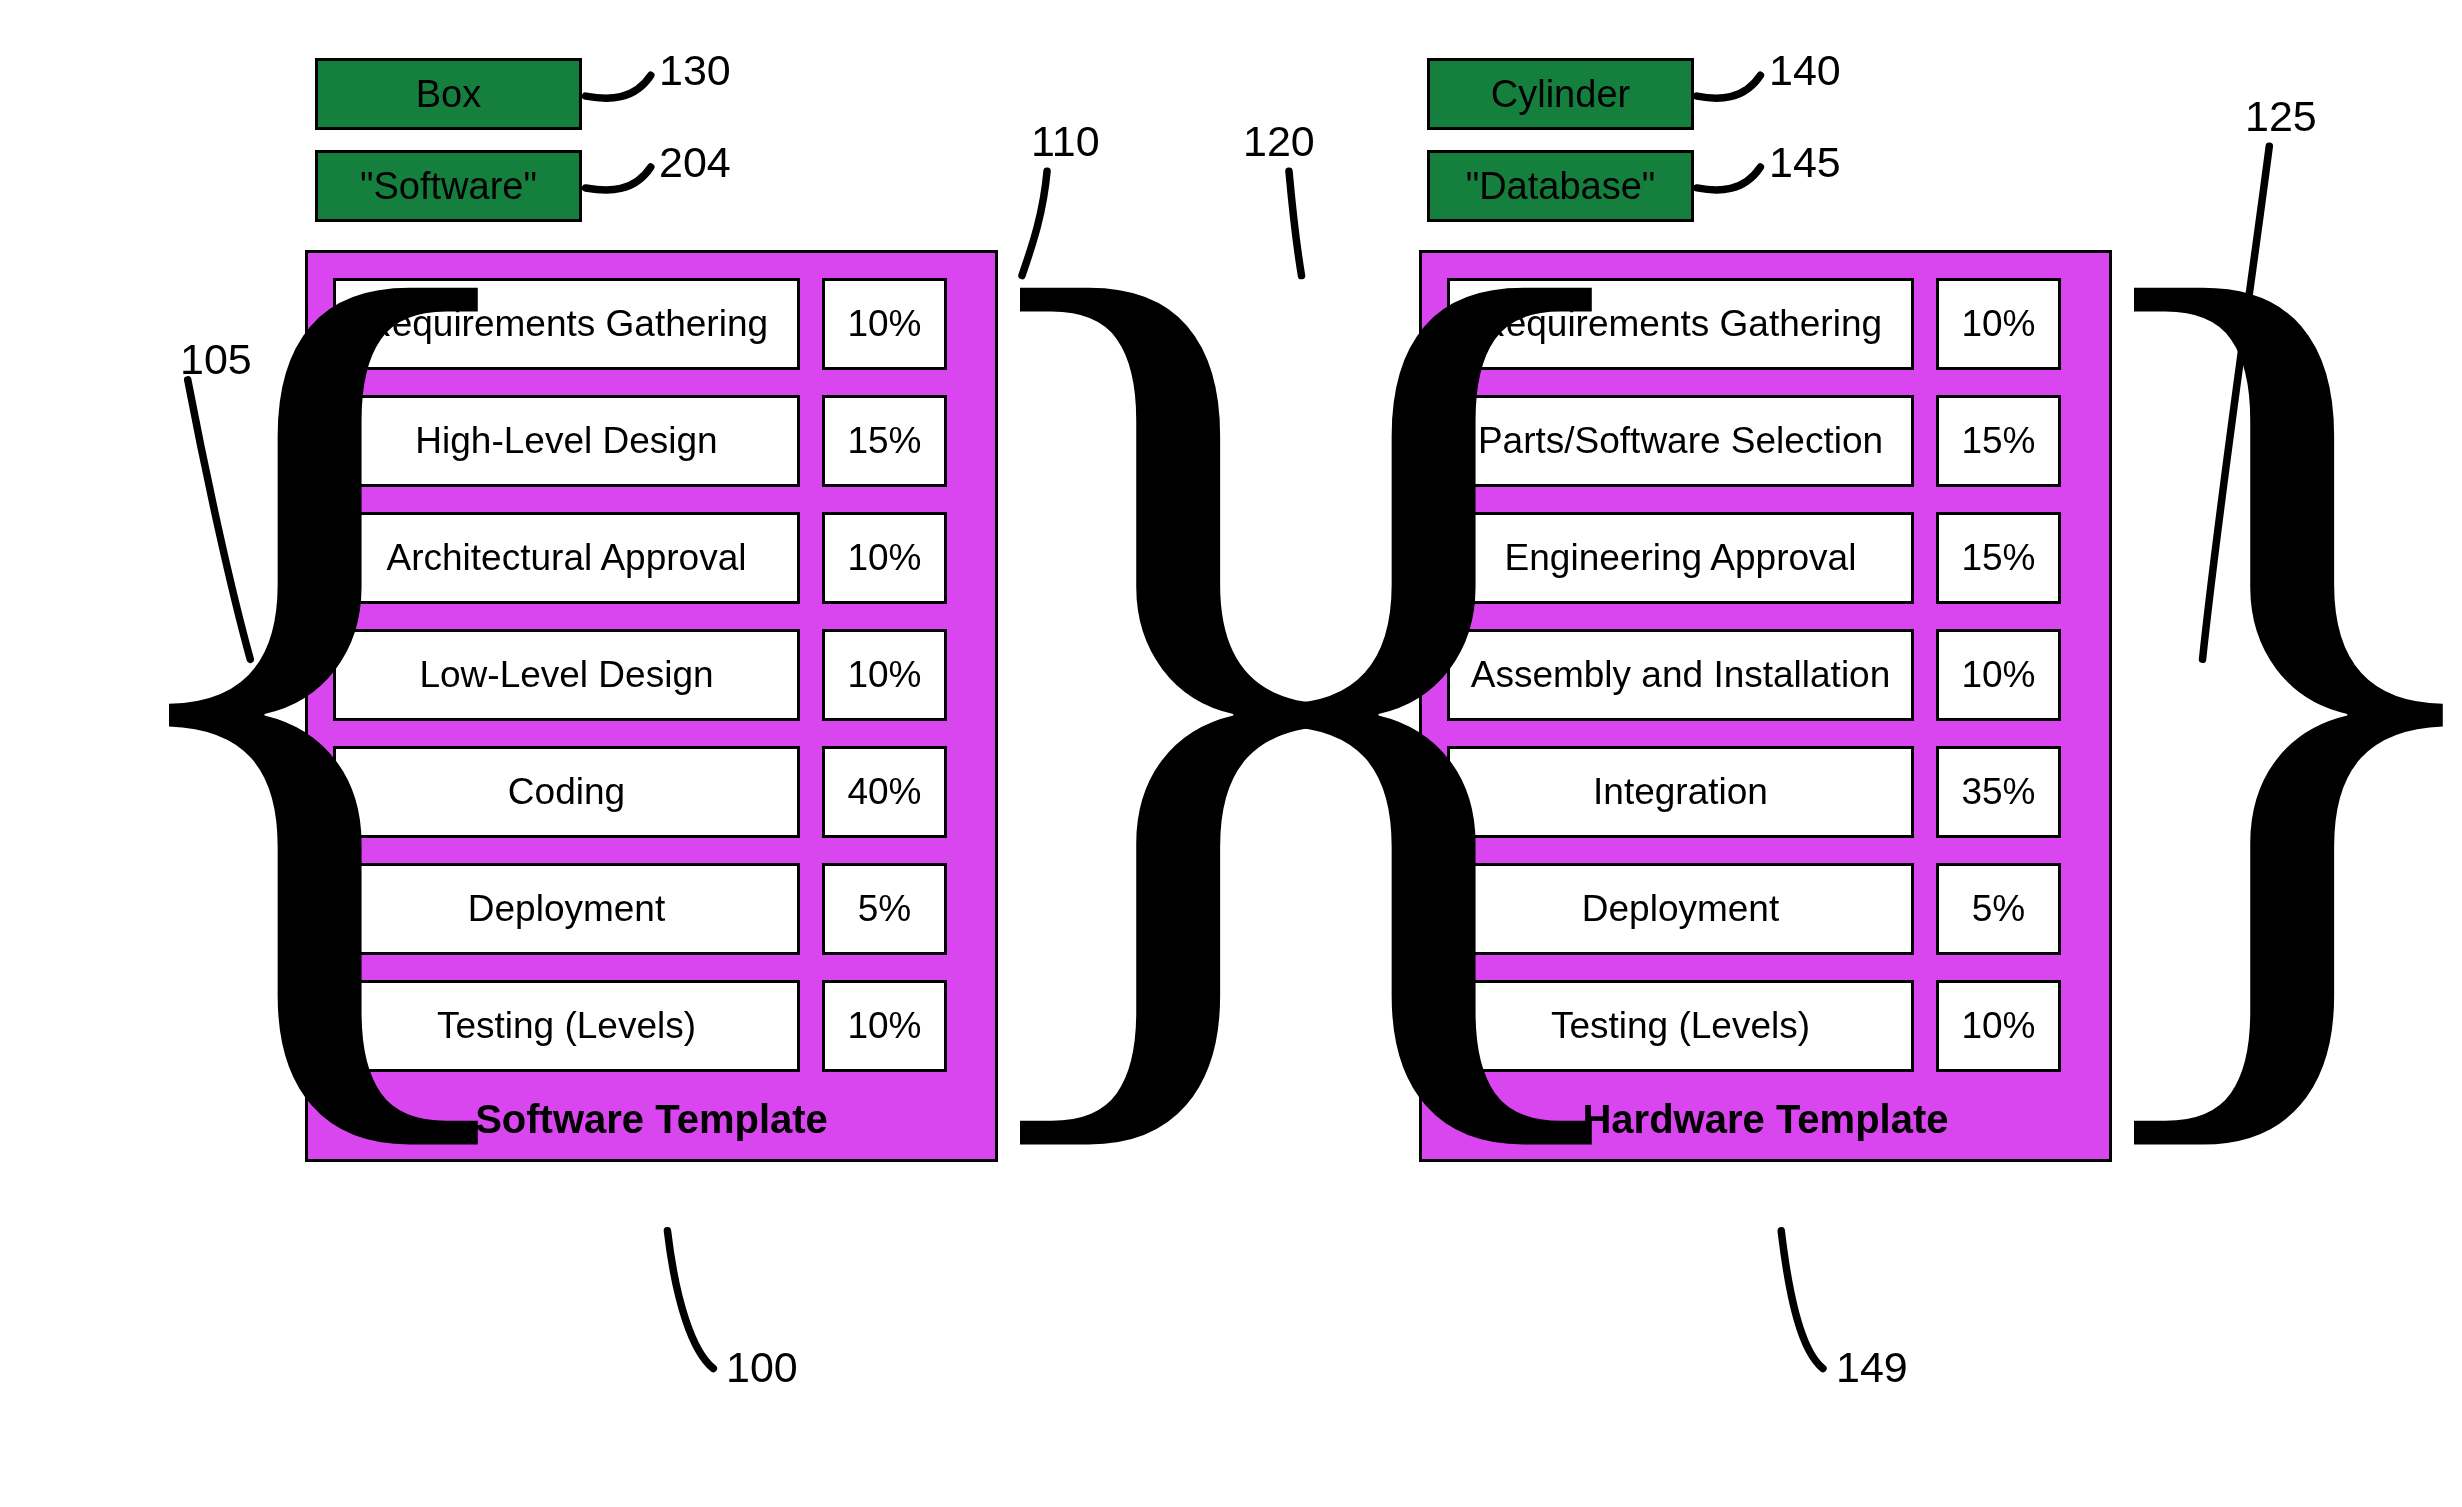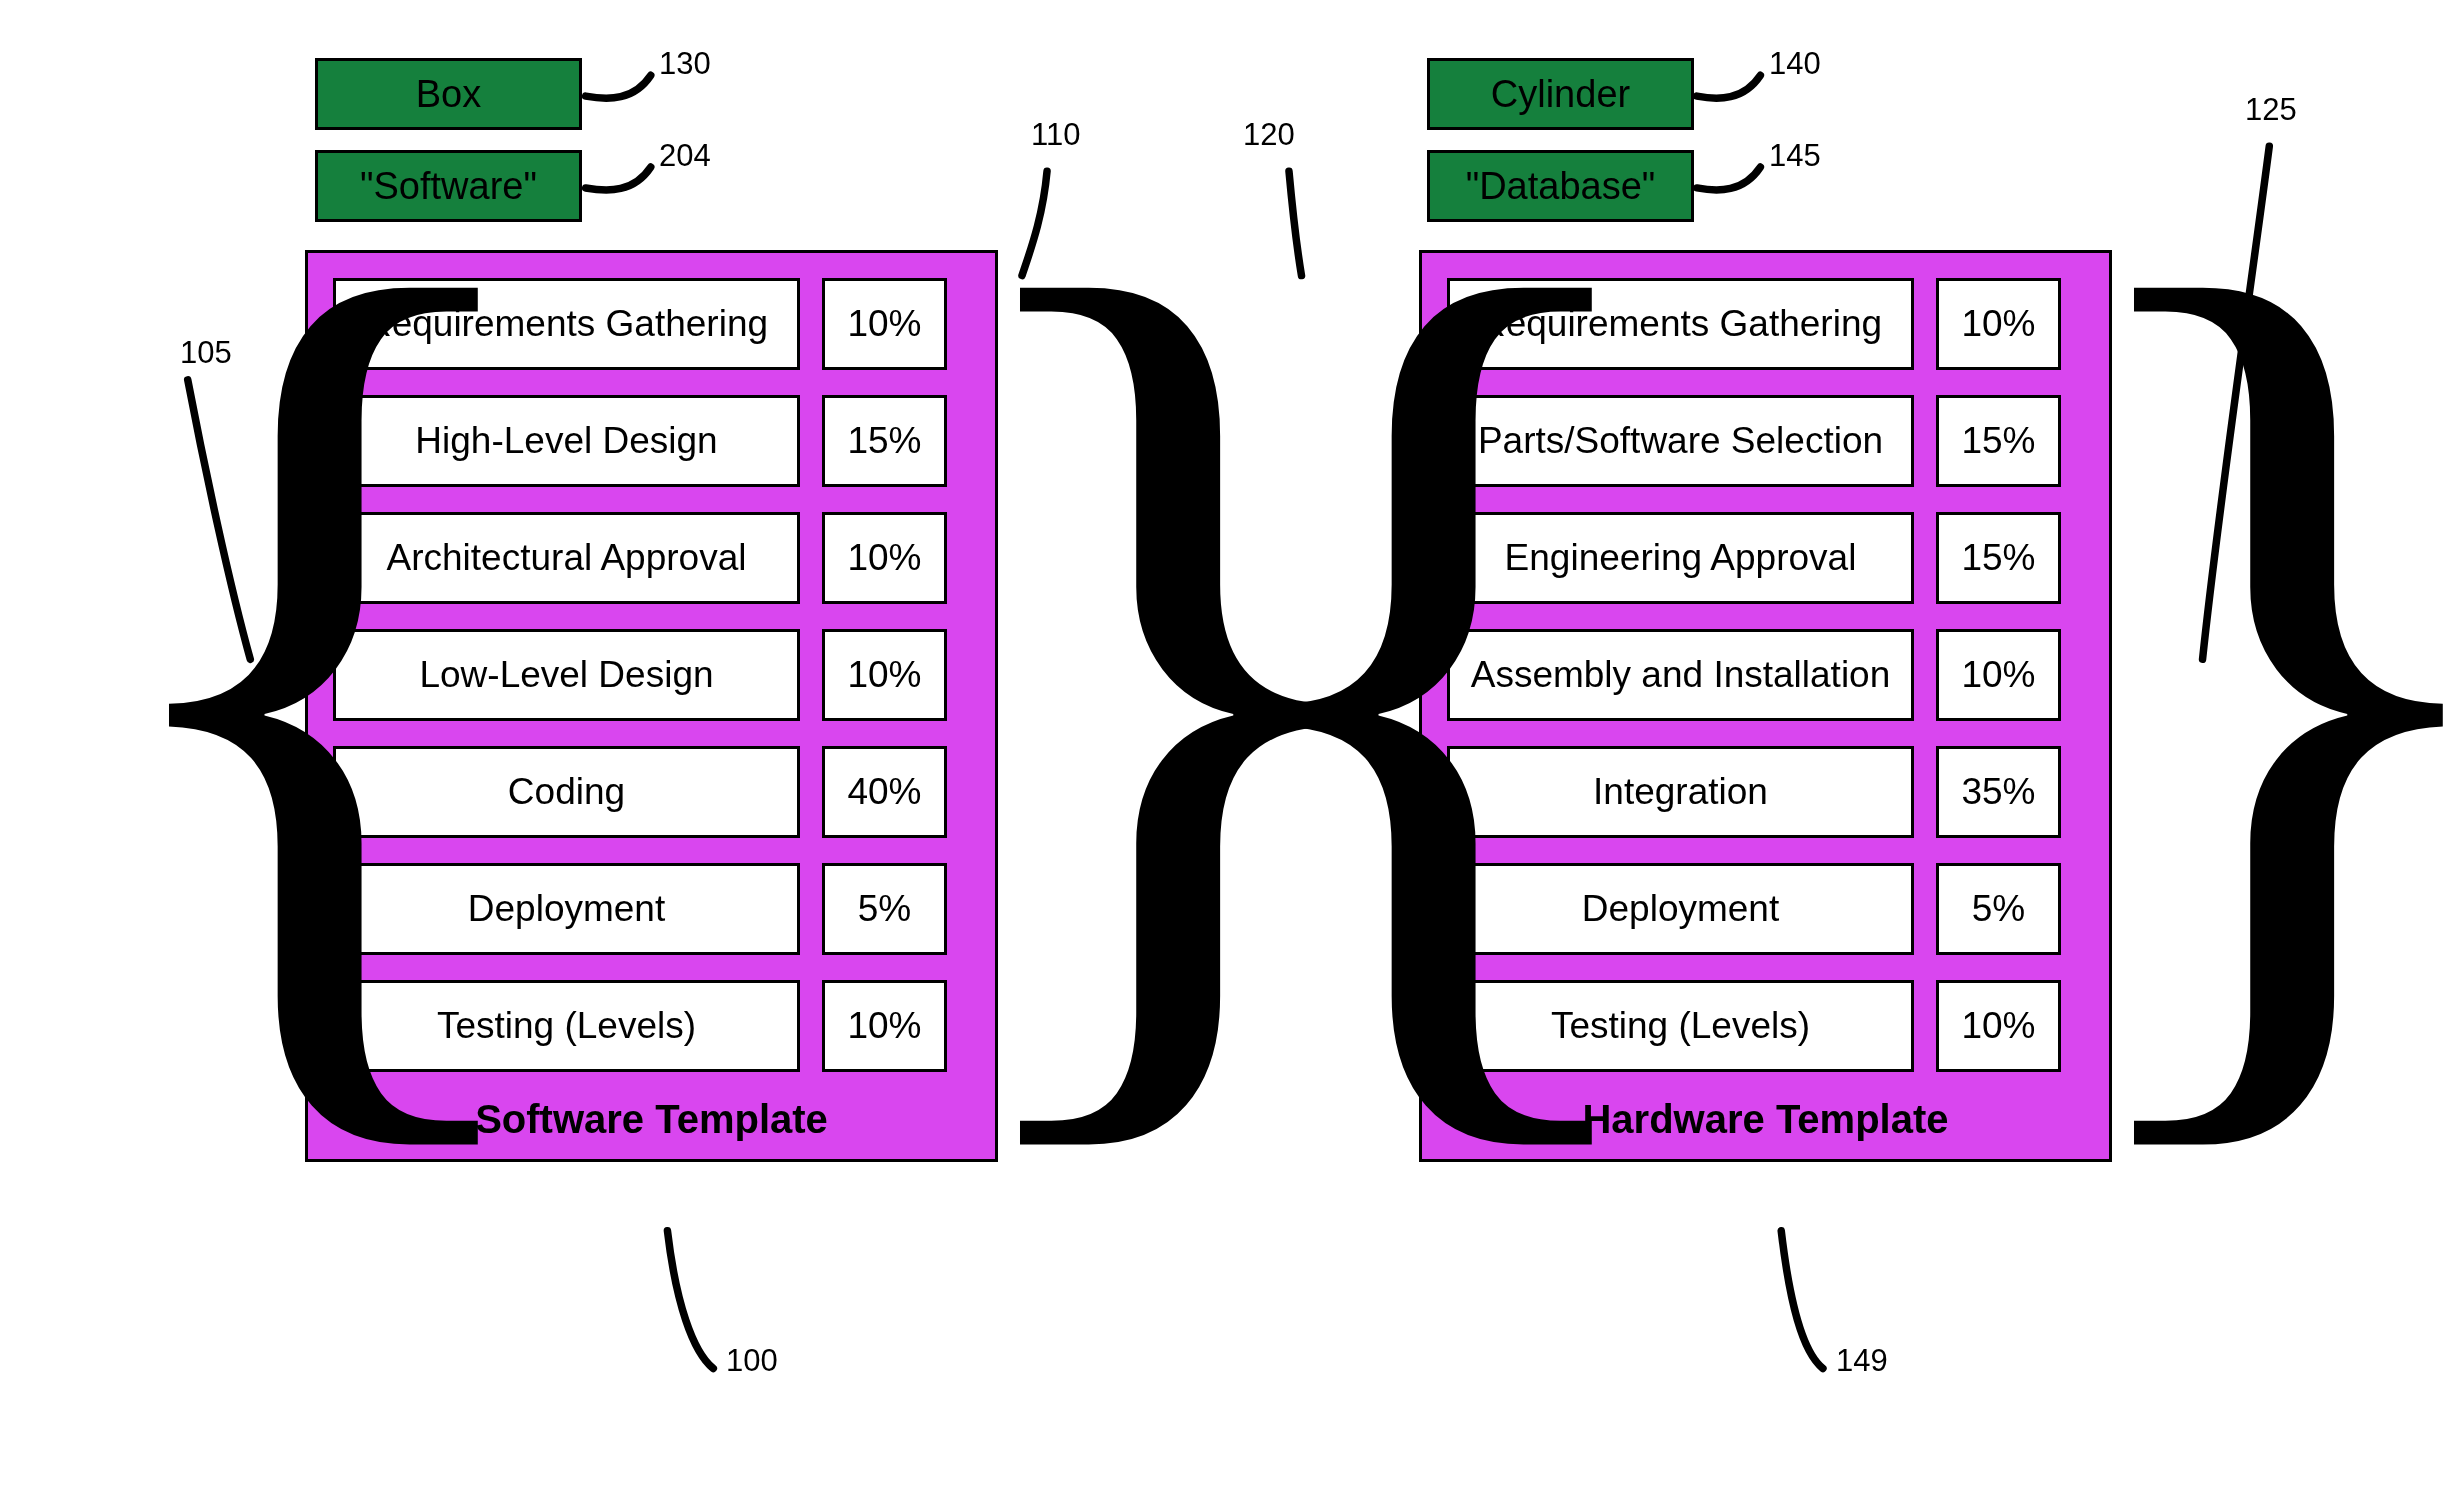--- a/index.html
+++ b/index.html
@@ -23,21 +23,21 @@
     font-size: 38px;
     display: flex;
     align-items: center;
     justify-content: center;
     box-sizing: border-box;
   }
 
   
   .ref {
     position: absolute;
-    font-size: 31px;
+    font-size: 43px;
   }
 
   
   .template {
     position: absolute;
     border: 3.3px solid #000;
     background: #d946ef;
     box-sizing: border-box;
     padding: 25px 25px 16.7px 25px;
   }

